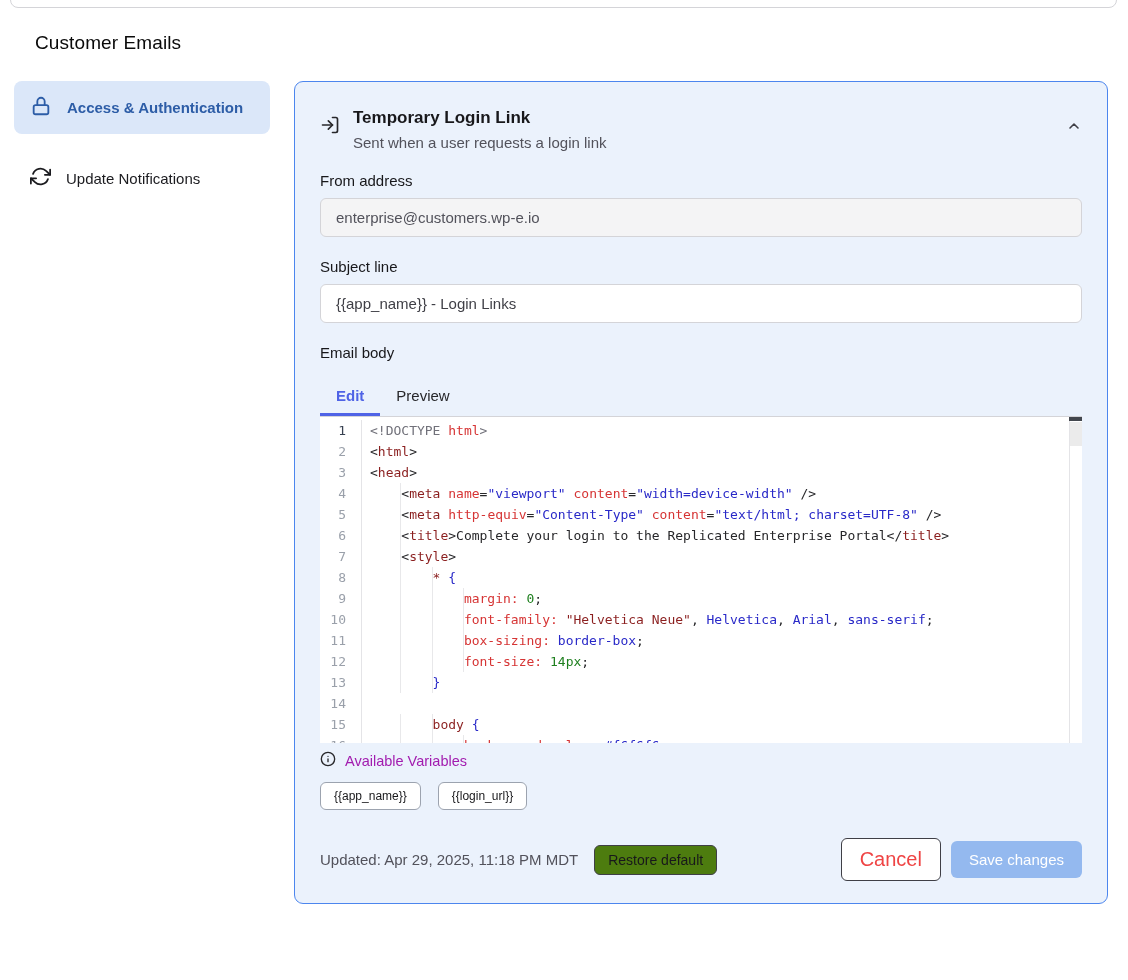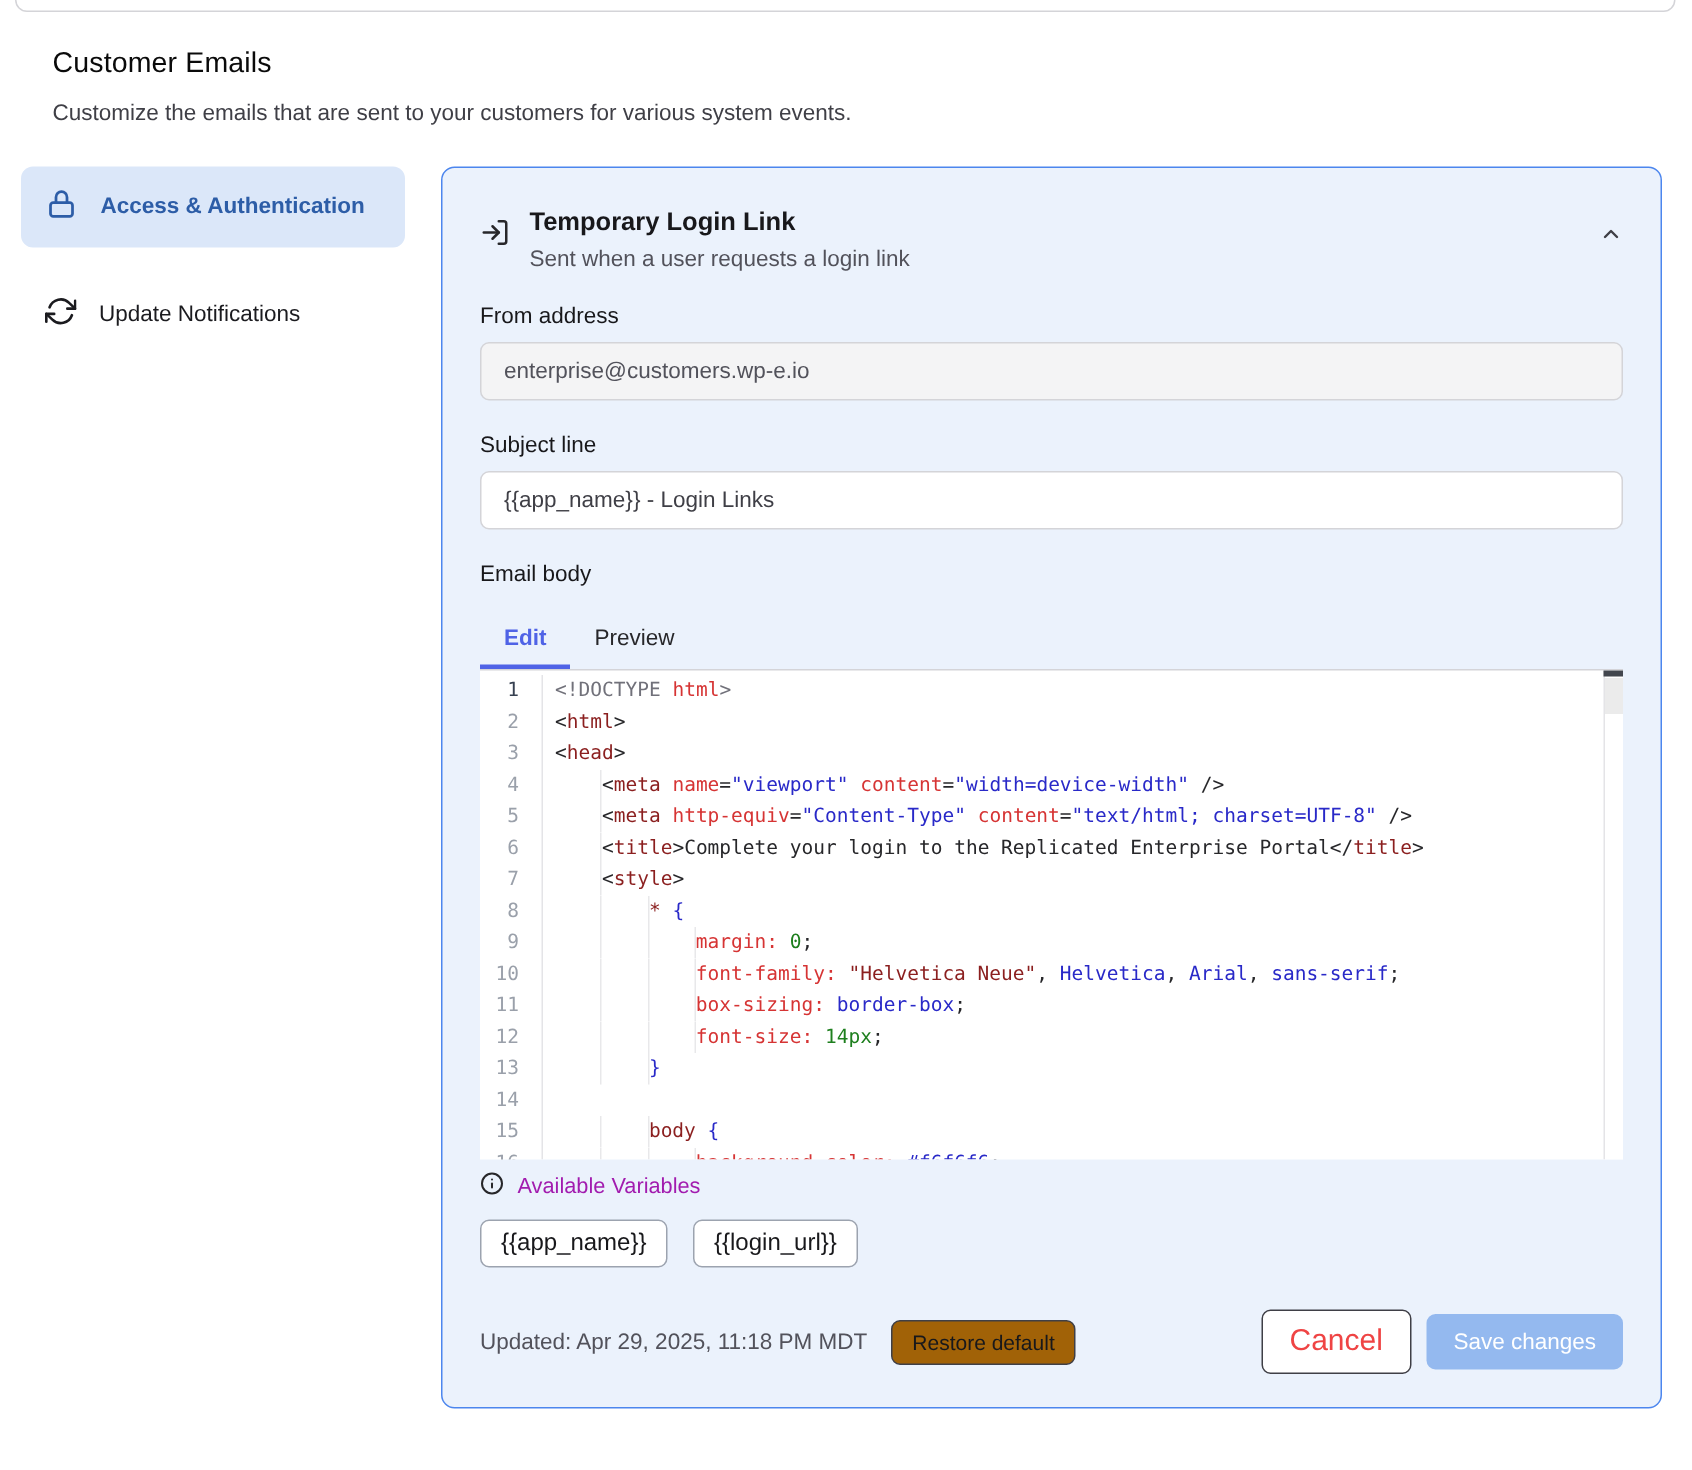--- a/index.html
+++ b/index.html
@@ -65,43 +65,42 @@
   .sb-col{ position:absolute; top:0; right:0; width:13px; height:100%;
     border-left:1px solid #e4e4e7; background:#fff; }
   .sb-dark{ position:absolute; top:-3px; right:0; width:13px; height:7px; background:#42464d; }
   .sb-thumb{ position:absolute; top:5px; right:0; width:12px; height:24px; background:#ebebeb; }
 
   
   .vars-head{ display:flex; align-items:center; gap:9px; margin-top:8px;
     font-size:14.5px; color:#a21caf; }
   .chips{ display:flex; gap:17px; margin-top:12px; }
   .chip{ background:#fff; border:1px solid #9ca3af; border-radius:6px;
-    padding:6px 13px; font-family:"DejaVu Sans Mono",monospace; font-size:16px;
+    padding:6px 13px; font-family:"DejaVu Sans Mono",monospace; font-size:12px;
     color:#18181b; cursor:pointer; }
 
   
   .panel-footer{ display:flex; align-items:center; margin-top:28px; }
   .updated{ font-size:15px; color:#52525b; }
   .btn{ font-family:"Liberation Sans",sans-serif; border-radius:6px; cursor:pointer; }
   .btn-restore{ margin-left:16px; padding:6px 13px; font-size:14px;
-    background:#a16207; color:#18181b; border:1px solid #3f3f46; }
+    background:#4d7c0f; color:#18181b; border:1px solid #3f3f46; }
   .spacer{ flex:1; }
   .btn-cancel{ padding:9px 18px; font-size:20px; background:#fff;
     color:#ef4444; border:1px solid #3f3f46; }
   .btn-save{ margin-left:10px; padding:10px 18px; font-size:15px;
     background:#94b9ef; color:#ffffff; border:none; }
 </style>
 </head>
 <body>
 
 <div class="top-card-edge"></div>
 
 <div class="page-header">
   <div class="page-title">Customer Emails</div>
-  <div class="page-subtitle">Customize the emails that are sent to your customers for various system events.</div>
 </div>
 
 <div class="content">
   <div class="sidebar">
     <div class="side-item active">
       <span>
         <svg width="22" height="22" viewBox="0 0 24 24" fill="none" stroke="#2d5da7" stroke-width="2" stroke-linecap="round" stroke-linejoin="round">
           <rect x="4" y="11" width="16" height="10" rx="2"></rect>
             <path d="M8 11V7a4 4 0 0 1 8 0v4"></path>
         </svg>

